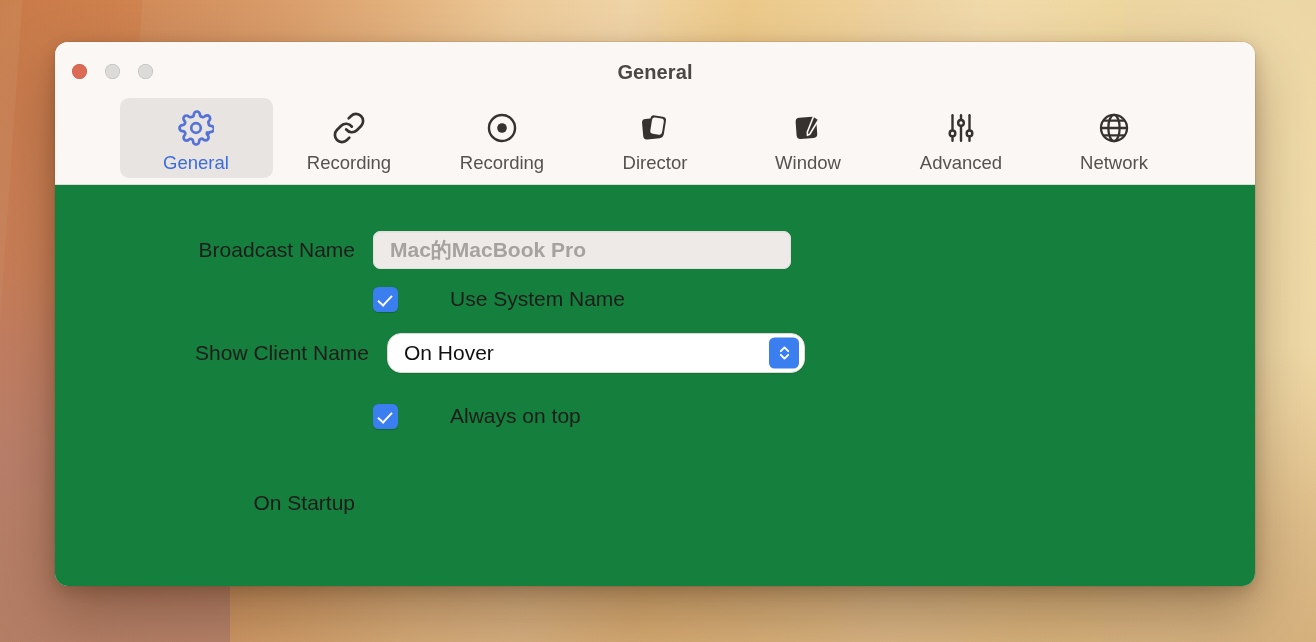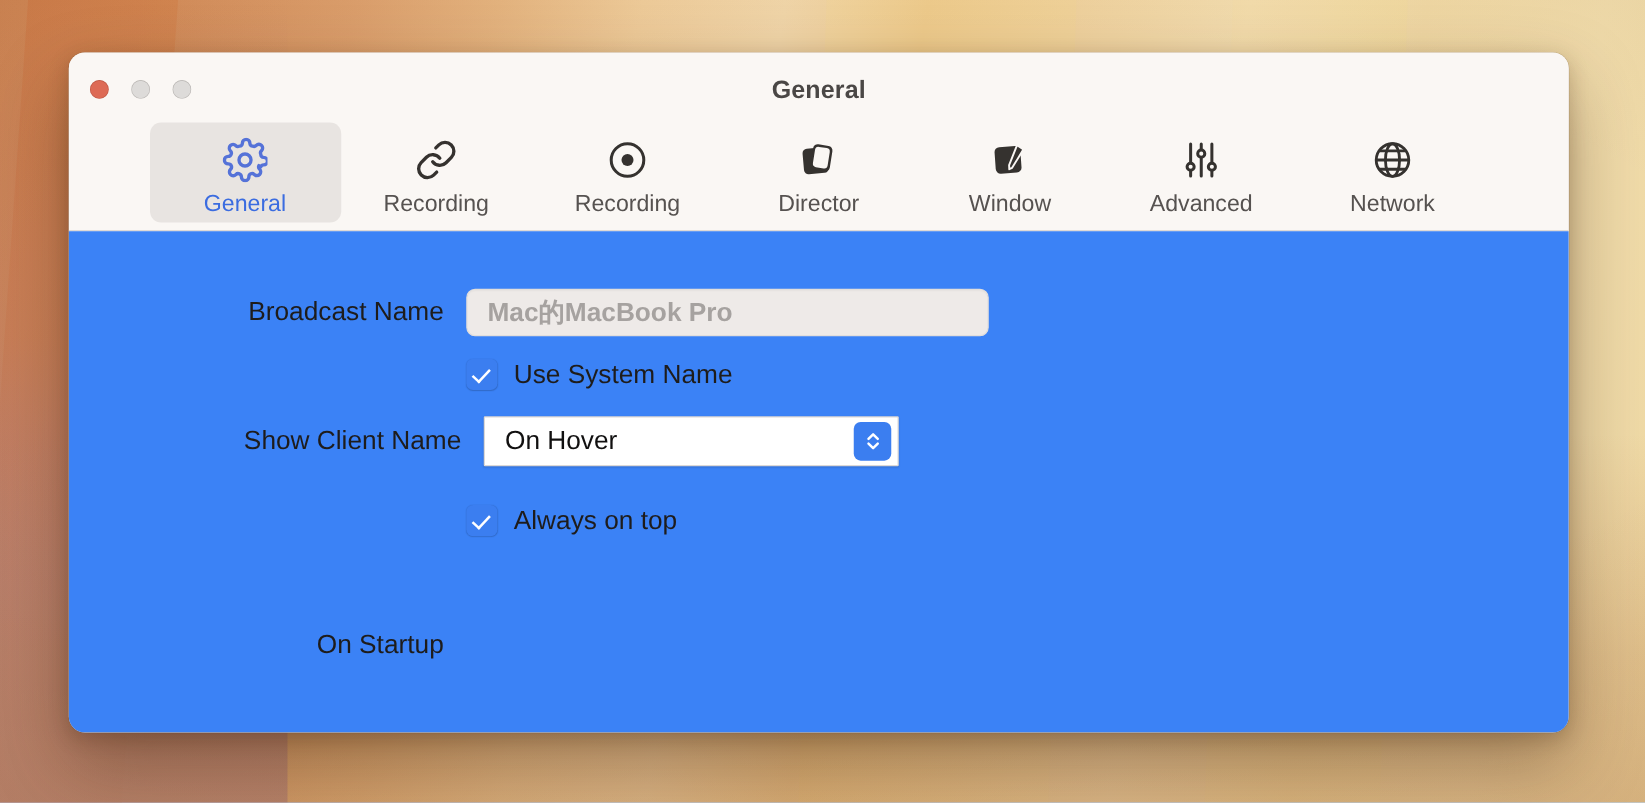--- a/index.html
+++ b/index.html
@@ -163,21 +163,21 @@
   .tab .tlabel {
     margin-top: 4px;
     font-size: 18.5px;
     color: #565250;
   }
   .tab.selected .tlabel { color: #3b6ce0; }
 
   
   #content {
     flex: 1 1 auto;
-    background: #3b82f6;
+    background: #15803d;
     position: relative;
   }
 
   .row {
     position: absolute;
     display: flex;
     align-items: center;
   }
   .rowlabel {
     width: 236px;
@@ -200,21 +200,21 @@
     display: flex;
     align-items: center;
     padding: 0 16px;
     box-sizing: border-box;
     font-size: 21px;
     color: #a6a2a0;
     font-weight: bold;
   }
 
   
-  .cbrow { display: flex; align-items: center; }
+  .cbrow { display: flex; align-items: flex-start; gap: 39px; }
   .checkbox {
     width: 25px;
     height: 25px;
     border-radius: 5.5px;
     flex: 0 0 auto;
     position: relative;
     box-sizing: border-box;
   }
   .checkbox.on {
     background: #3b7ef0;
@@ -242,23 +242,23 @@
     color: #1e1c1b;
     white-space: nowrap;
   }
 
   #usesystem-row { left: 82px; top: 102px; }
   #usesystem-row .rowlabel { width: 236px; }
 
   
   #clientname-row { left: 96px; top: 148px; }
   .popup {
-    width: 332px;
+    width: 418px;
     height: 40px;
-    border-radius: 1px;
+    border-radius: 14px;
     background: #ffffff;
     border: 1px solid #dcd8d5;
     box-shadow: 0 1px 1.5px rgba(0,0,0,0.10);
     display: flex;
     align-items: center;
     padding-left: 16px;
     padding-right: 6px;
     box-sizing: border-box;
     position: relative;
     font-size: 21px;
@@ -276,21 +276,21 @@
     display: flex;
     flex-direction: column;
     align-items: center;
     justify-content: center;
     gap: 3px;
     color: #fff;
   }
 
   #alwaystop-row  { left: 82px; top: 219px; }
   #notify-row     { left: 82px; top: 269px; }
-  #startup-row    { left: 82px; top: 319px; }
+  #startup-row    { left: 82px; top: 306px; }
 </style>
 </head>
 <body>
 
 <div id="desktop">
   <div class="band dark" style="left:0px;   width:120px; transform:skewX(-4deg);"></div>
 
   <div class="band mid" style="left:650px; width:200px; transform:skewX(-2deg);"></div>
 
   <div class="band mid" style="left:975px; width:140px; transform:skewX(-2deg);"></div>

